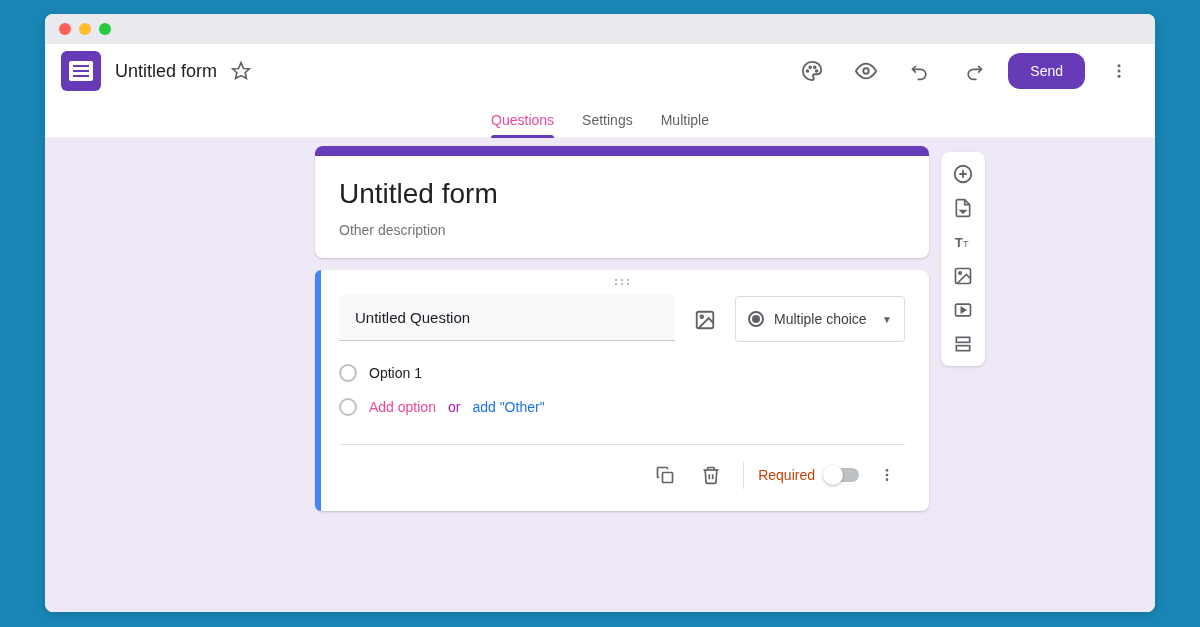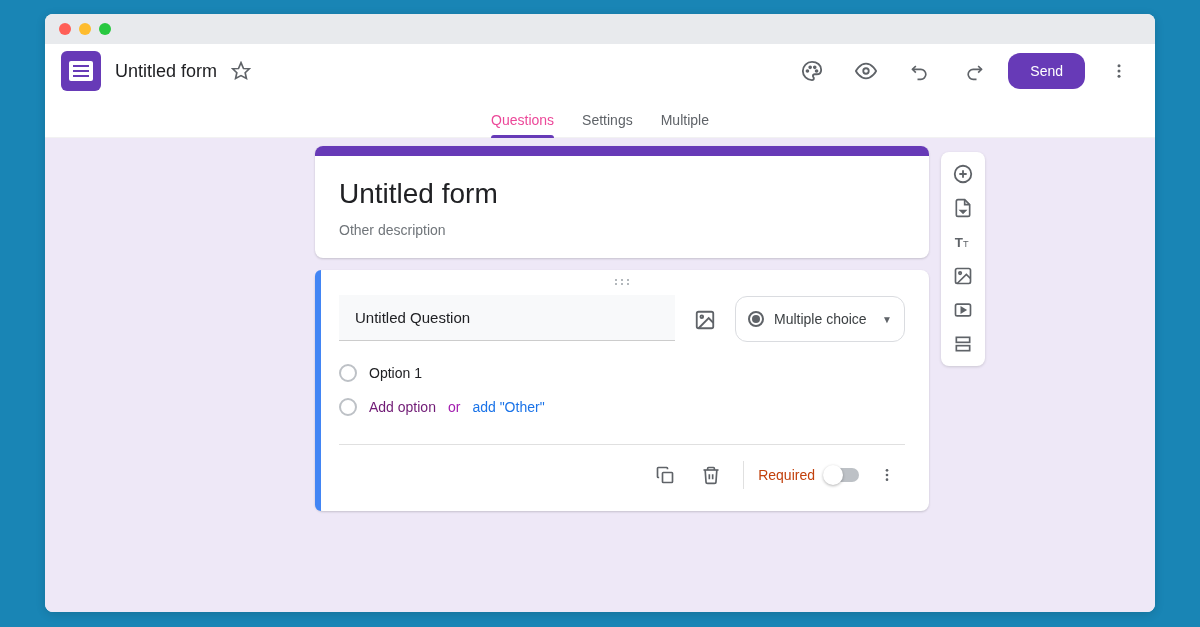--- a/index.html
+++ b/index.html
@@ -28,30 +28,30 @@
   .card.header-card::before { content:""; position:absolute; left:0; right:0; top:0; height:10px; background:#673ab7; border-radius:8px 8px 0 0;}
   .card.header-card { padding:26px 24px 20px 24px; }
   .form-title { font-size: 28px; color:#202124; margin-top:6px; margin-bottom:12px;}
   .form-desc { font-size:14px; color:#70757a;}
   .card.question-card { padding:0; }
   .card.question-card::before { content:""; position:absolute; left:0; top:0; bottom:0; width:6px; background:#4285f4; border-radius:8px 0 0 8px;}
   .drag { height:24px; display:flex; justify-content:center; align-items:center; color:#9aa0a6; cursor:move;}
   .qrow { display:flex; gap:10px; padding:0 24px 8px 24px; align-items:center;}
   .qinput { flex:1; background:#f8f9fa; border:none; border-bottom:1px solid #ccc; padding:14px 16px; font-size:15px; color:#202124; outline:none;}
   .img-btn { width:40px; height:40px; display:flex; align-items:center; justify-content:center; color:#5f6368; cursor:pointer; margin-top:4px;}
-  .type-select { width:170px; height:46px; border:1px solid #dadce0; border-radius:12px; display:flex; align-items:center; padding:0 12px; gap:10px; cursor:pointer; margin-top:2px;}
+  .type-select { width:170px; height:46px; border:1px solid #dadce0; border-radius:4px; display:flex; align-items:center; padding:0 12px; gap:10px; cursor:pointer; margin-top:2px;}
   .radio-ind { width:16px; height:16px; border:2px solid #5f6368; border-radius:50%; display:flex; align-items:center; justify-content:center;}
   .radio-ind::after{ content:""; width:8px; height:8px; background:#5f6368; border-radius:50%;}
   .type-label { font-size:14px; color:#3c4043; flex:1;}
   .arrow { color:#5f6368; font-size:10px;}
   .options { padding:6px 24px 4px 24px;}
   .optrow { display:flex; align-items:center; gap:12px; padding:8px 0; font-size:14px;}
   .optcircle { width:18px; height:18px; border:2px solid #bdc1c6; border-radius:50%; flex-shrink:0;}
   .opt-text { color:#202124;}
-  .add-opt { color:#701a75;}
+  .add-opt { color:#ec4899;}
   .or { color:#a21caf;}
   .add-other { color:#1a73e8; cursor:pointer;}
   .qfooter { border-top:1px solid #e0e0e0; margin:16px 24px 0 24px; padding:12px 0 18px 0; display:flex; align-items:center; justify-content:flex-end; gap:10px;}
   .fbtn { width:36px; height:36px; display:flex; align-items:center; justify-content:center; color:#5f6368; cursor:pointer;}
   .divider { width:1px; height:28px; background:#e0e0e0; margin:0 4px;}
   .req-label { font-size:14px; color:#c2410c;}
   .toggle { width:34px; height:14px; background:#bdc1c6; border-radius:10px; position:relative; cursor:pointer;}
   .toggle::after { content:""; position:absolute; left:-2px; top:-3px; width:20px; height:20px; background:#fff; border-radius:50%; box-shadow:0 1px 3px rgba(0,0,0,0.3);}
   .sidebar { position:absolute; left:896px; top:14px; width:44px; background:#fff; border-radius:8px; box-shadow:0 1px 3px rgba(0,0,0,0.15); padding:6px 0; display:flex; flex-direction:column; align-items:center; gap:2px;}
   .sbtn { width:36px; height:32px; display:flex; align-items:center; justify-content:center; color:#5f6368; cursor:pointer;}

